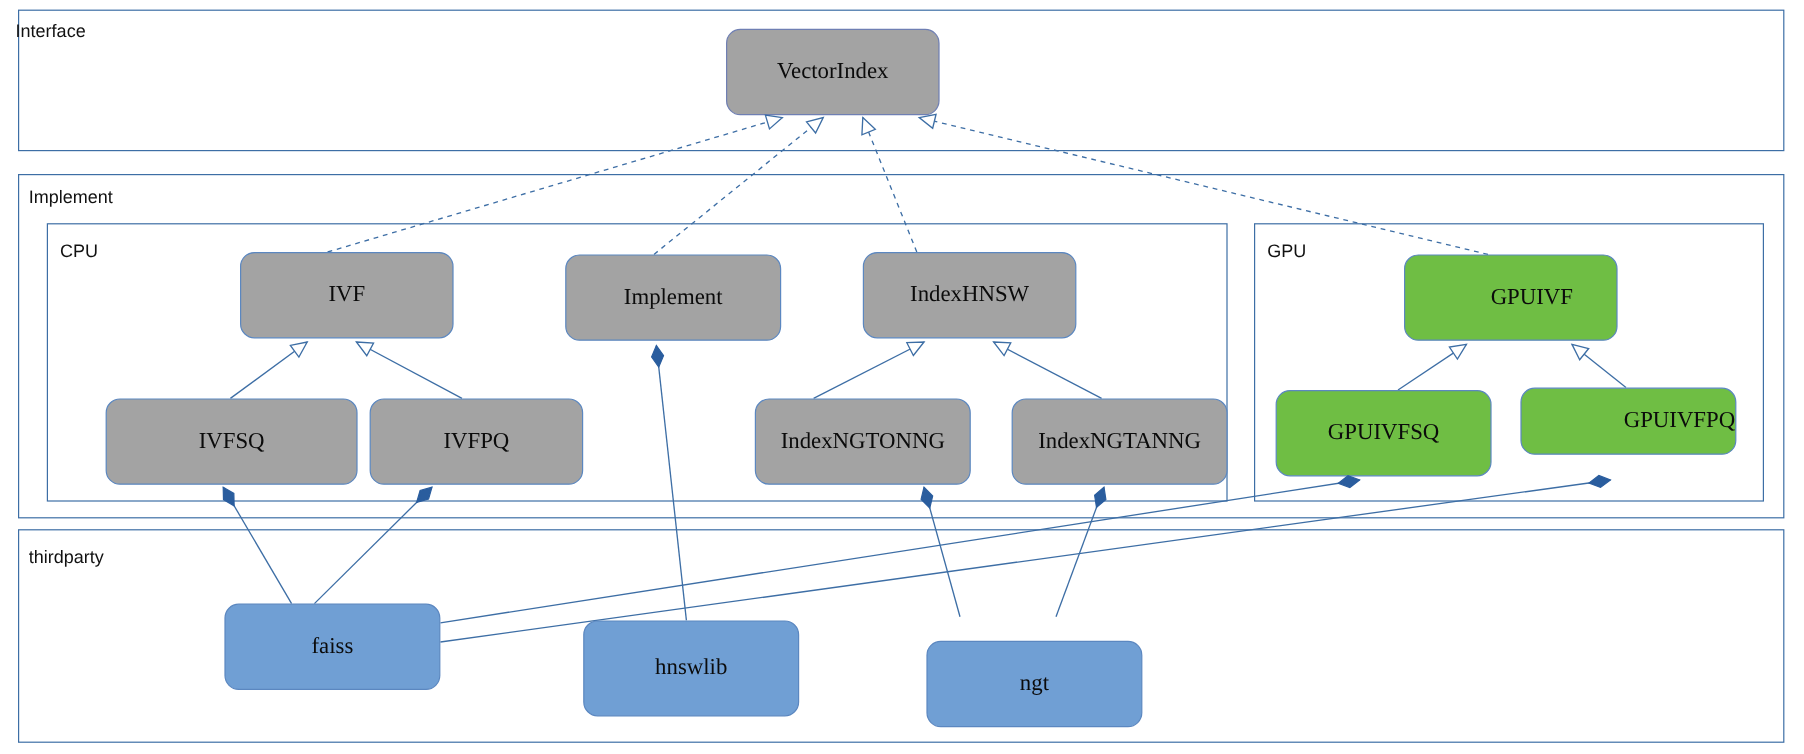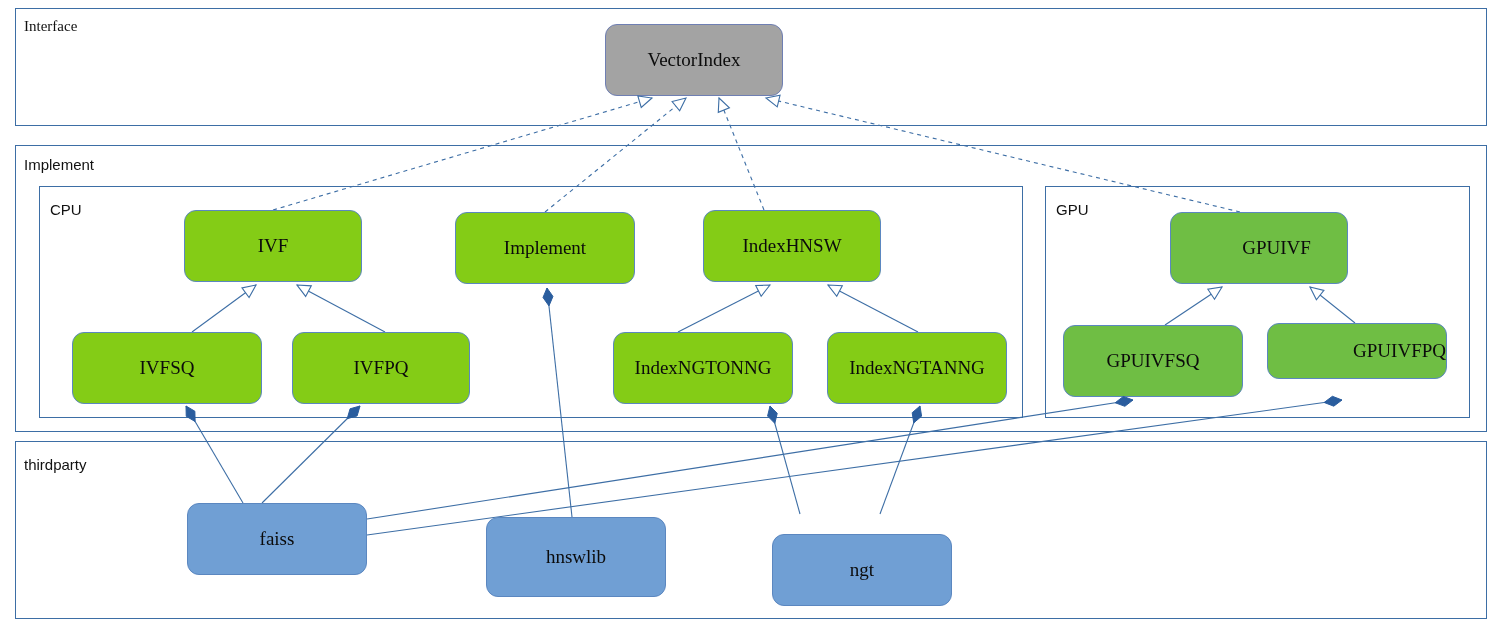--- a/index.html
+++ b/index.html
@@ -45,21 +45,21 @@
     align-items: center;
     justify-content: center;
     font-family: "Liberation Serif", serif;
     font-size: 19px;
     color: #0b0b0b;
     text-align: center;
     line-height: 1.1;
     z-index: 5;
   }
   .node.iface  { background: #a3a3a3; border-color: #6f7fb3; }
-  .node.cpu    { background: #84cc16; border-color: #5b87c0; }
+  .node.cpu    { background: #a3a3a3; border-color: #5b87c0; margin-left: 16px; }
   .node.gpu    { background: #6fbe44; border-color: #5b87c0; }
   .node.third  { background: #709fd4; border-color: #5b87c0; }
   
   #edges {
     position: absolute;
     left: 0;
     top: 0;
     width: 1503px;
     height: 628px;
     z-index: 2;
@@ -75,21 +75,21 @@
     pointer-events: none;
   }
 </style>
 </head>
 <body>
 
 <div id="canvas">
 
   <div id="groups-layer">
       <div class="group" style="left: 15px; top: 8px; width: 1472px; height: 118px;"></div>
-      <div class="group-label" style="left: 24px; top: 18px; font-family: Liberation Serif, serif;">Interface</div>
+      <div class="group-label" style="left: 13px; top: 18px;">Interface</div>
       <div class="group" style="left: 15px; top: 145px; width: 1472px; height: 287px;"></div>
       <div class="group-label" style="left: 24px; top: 156px;">Implement</div>
       <div class="group" style="left: 39px; top: 186px; width: 984px; height: 232px;"></div>
       <div class="group-label" style="left: 50px; top: 201px;">CPU</div>
       <div class="group" style="left: 1045px; top: 186px; width: 425px; height: 232px;"></div>
       <div class="group-label" style="left: 1056px; top: 201px;">GPU</div>
       <div class="group" style="left: 15px; top: 441px; width: 1472px; height: 178px;"></div>
       <div class="group-label misspelled" style="left: 24px; top: 456px;">thirdparty</div>
     </div>
 
@@ -119,21 +119,21 @@
       </div>
       <div class="node cpu" style="left: 184px; top: 210px; width: 178px; height: 72px;">
         <span>IVF</span>
       </div>
       <div class="node cpu" style="left: 455px; top: 212px; width: 180px; height: 72px;">
         <span>Implement</span>
       </div>
       <div class="node cpu" style="left: 703px; top: 210px; width: 178px; height: 72px;">
         <span>IndexHNSW</span>
       </div>
-      <div class="node cpu" style="left: 72px; top: 332px; width: 190px; height: 72px;">
+      <div class="node cpu" style="left: 72px; top: 332px; width: 210px; height: 72px;">
         <span>IVFSQ</span>
       </div>
       <div class="node cpu" style="left: 292px; top: 332px; width: 178px; height: 72px;">
         <span>IVFPQ</span>
       </div>
       <div class="node cpu" style="left: 613px; top: 332px; width: 180px; height: 72px;">
         <span>IndexNGTONNG</span>
       </div>
       <div class="node cpu" style="left: 827px; top: 332px; width: 180px; height: 72px;">
         <span>IndexNGTANNG</span>

